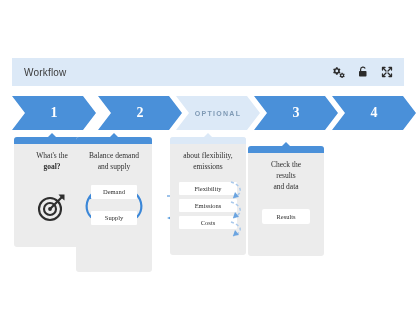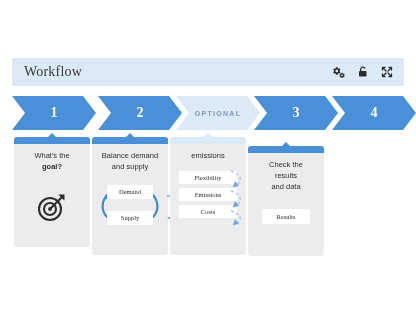--- a/index.html
+++ b/index.html
@@ -10,21 +10,21 @@
   }
   #app{position:relative;width:416px;height:324px;}
 
   
   .header{
     position:absolute;left:12px;top:58px;width:392px;height:28px;
     background:#dce9f7;display:flex;align-items:center;
     box-sizing:border-box;padding:0 6px 0 12px;
   }
   .header-title{
-    font-size:14px;color:#3b3b3b;letter-spacing:.2px;flex:1;font-family:Liberation Serif, serif;
+    font-size:10px;color:#3b3b3b;letter-spacing:.2px;flex:1;
   }
   .header-icons{display:flex;align-items:center;gap:2px;}
   .hicon{
     width:22px;height:22px;display:flex;align-items:center;justify-content:center;
     color:#2b2b2b;
   }
   .hicon svg{display:block;}
 
   
   .chev-row{
@@ -60,21 +60,21 @@
   }
   .card.optional .card-bar{background:#dce9f7;}
   .card-notch{
     position:absolute;left:50%;top:-4px;margin-left:-4px;
     width:0;height:0;border-left:4px solid transparent;
     border-right:4px solid transparent;border-bottom:4px solid #4a90d9;
   }
   .card.optional .card-notch{border-bottom-color:#dce9f7;}
   .card-title{
     padding:7px 6px 0 6px;text-align:center;
-    font-family:Liberation Sans, sans-serif;
+    font-family:Liberation Serif, serif;
     font-size:7.5px;line-height:1.45;color:#2f2f2f;
   }
   .card-title b{font-weight:bold;text-align:right;}
   .card-body{
     position:relative;
     display:flex;align-items:center;justify-content:center;
     padding-top:8px;
   }
 
   
@@ -177,21 +177,21 @@
       <svg class="big-icon" width="32" height="32" viewBox="0 0 32 32">
         <circle cx="14" cy="18" r="11" fill="none" stroke="#2e2e2e" stroke-width="2.1"></circle>
         <circle cx="14" cy="18" r="6" fill="none" stroke="#2e2e2e" stroke-width="2.1"></circle>
         <circle cx="14" cy="18" r="1.9" fill="#2e2e2e"></circle>
         <path d="M14 18 L26 6" stroke="#2e2e2e" stroke-width="2.1" stroke-linecap="round"></path>
         <path d="M22.5 3.5 L28.5 3.5 L28.5 9.5 L25.2 6.8 Z" fill="#2e2e2e"></path>
       </svg>
     </div>
   </div>
 
-  <div class="card" style="left:92px;top:137px;width:76px;height:118px;">
+  <div class="card" style="left:76px;top:137px;width:76px;height:135px;">
     <div class="card-bar">
       <div class="card-notch"></div>
     </div>
     <div class="card-title">
       <div>Balance demand</div>
       <div>and supply</div>
     </div>
     <div class="card-body" style="padding-top:10px;display:block;">
       <div class="cycle">
         <svg width="62" height="40" viewBox="0 0 62 40">
@@ -215,20 +215,21 @@
     <path d="M24 6 L17 3 L17 9 Z" fill="#5a9ddd"></path>
     <path d="M24 28 L7 28" stroke="#7fb0e4" stroke-width="1.6" stroke-dasharray="3,2.4" fill="none"></path>
     <path d="M1 28 L8 25 L8 31 Z" fill="#5a9ddd"></path>
   </svg>
 
   <div class="card optional" style="left:170px;top:137px;width:76px;height:118px;">
     <div class="card-bar">
       <div class="card-notch"></div>
     </div>
     <div class="card-title">
+      <div>about flexibility,</div>
       <div>emissions</div>
     </div>
     <div class="card-body" style="padding-top:6px;display:block;">
       <div class="assump">
         <svg style="left:48px;top:-2px;width:22px;height:58px;" viewBox="0 0 22 58">
           <path d="M4 2 C16 6, 16 14, 6 18" fill="none" stroke="#a9c9ec" stroke-width="1.5" stroke-dasharray="3,2.3"></path>
           <path d="M6 18 L12 17 L8 12 Z" fill="#6ba4e0"></path>
           <path d="M4 22 C16 26, 16 34, 6 38" fill="none" stroke="#a9c9ec" stroke-width="1.5" stroke-dasharray="3,2.3"></path>
           <path d="M6 38 L12 37 L8 32 Z" fill="#6ba4e0"></path>
           <path d="M4 42 C16 46, 16 52, 6 56" fill="none" stroke="#a9c9ec" stroke-width="1.5" stroke-dasharray="3,2.3"></path>

